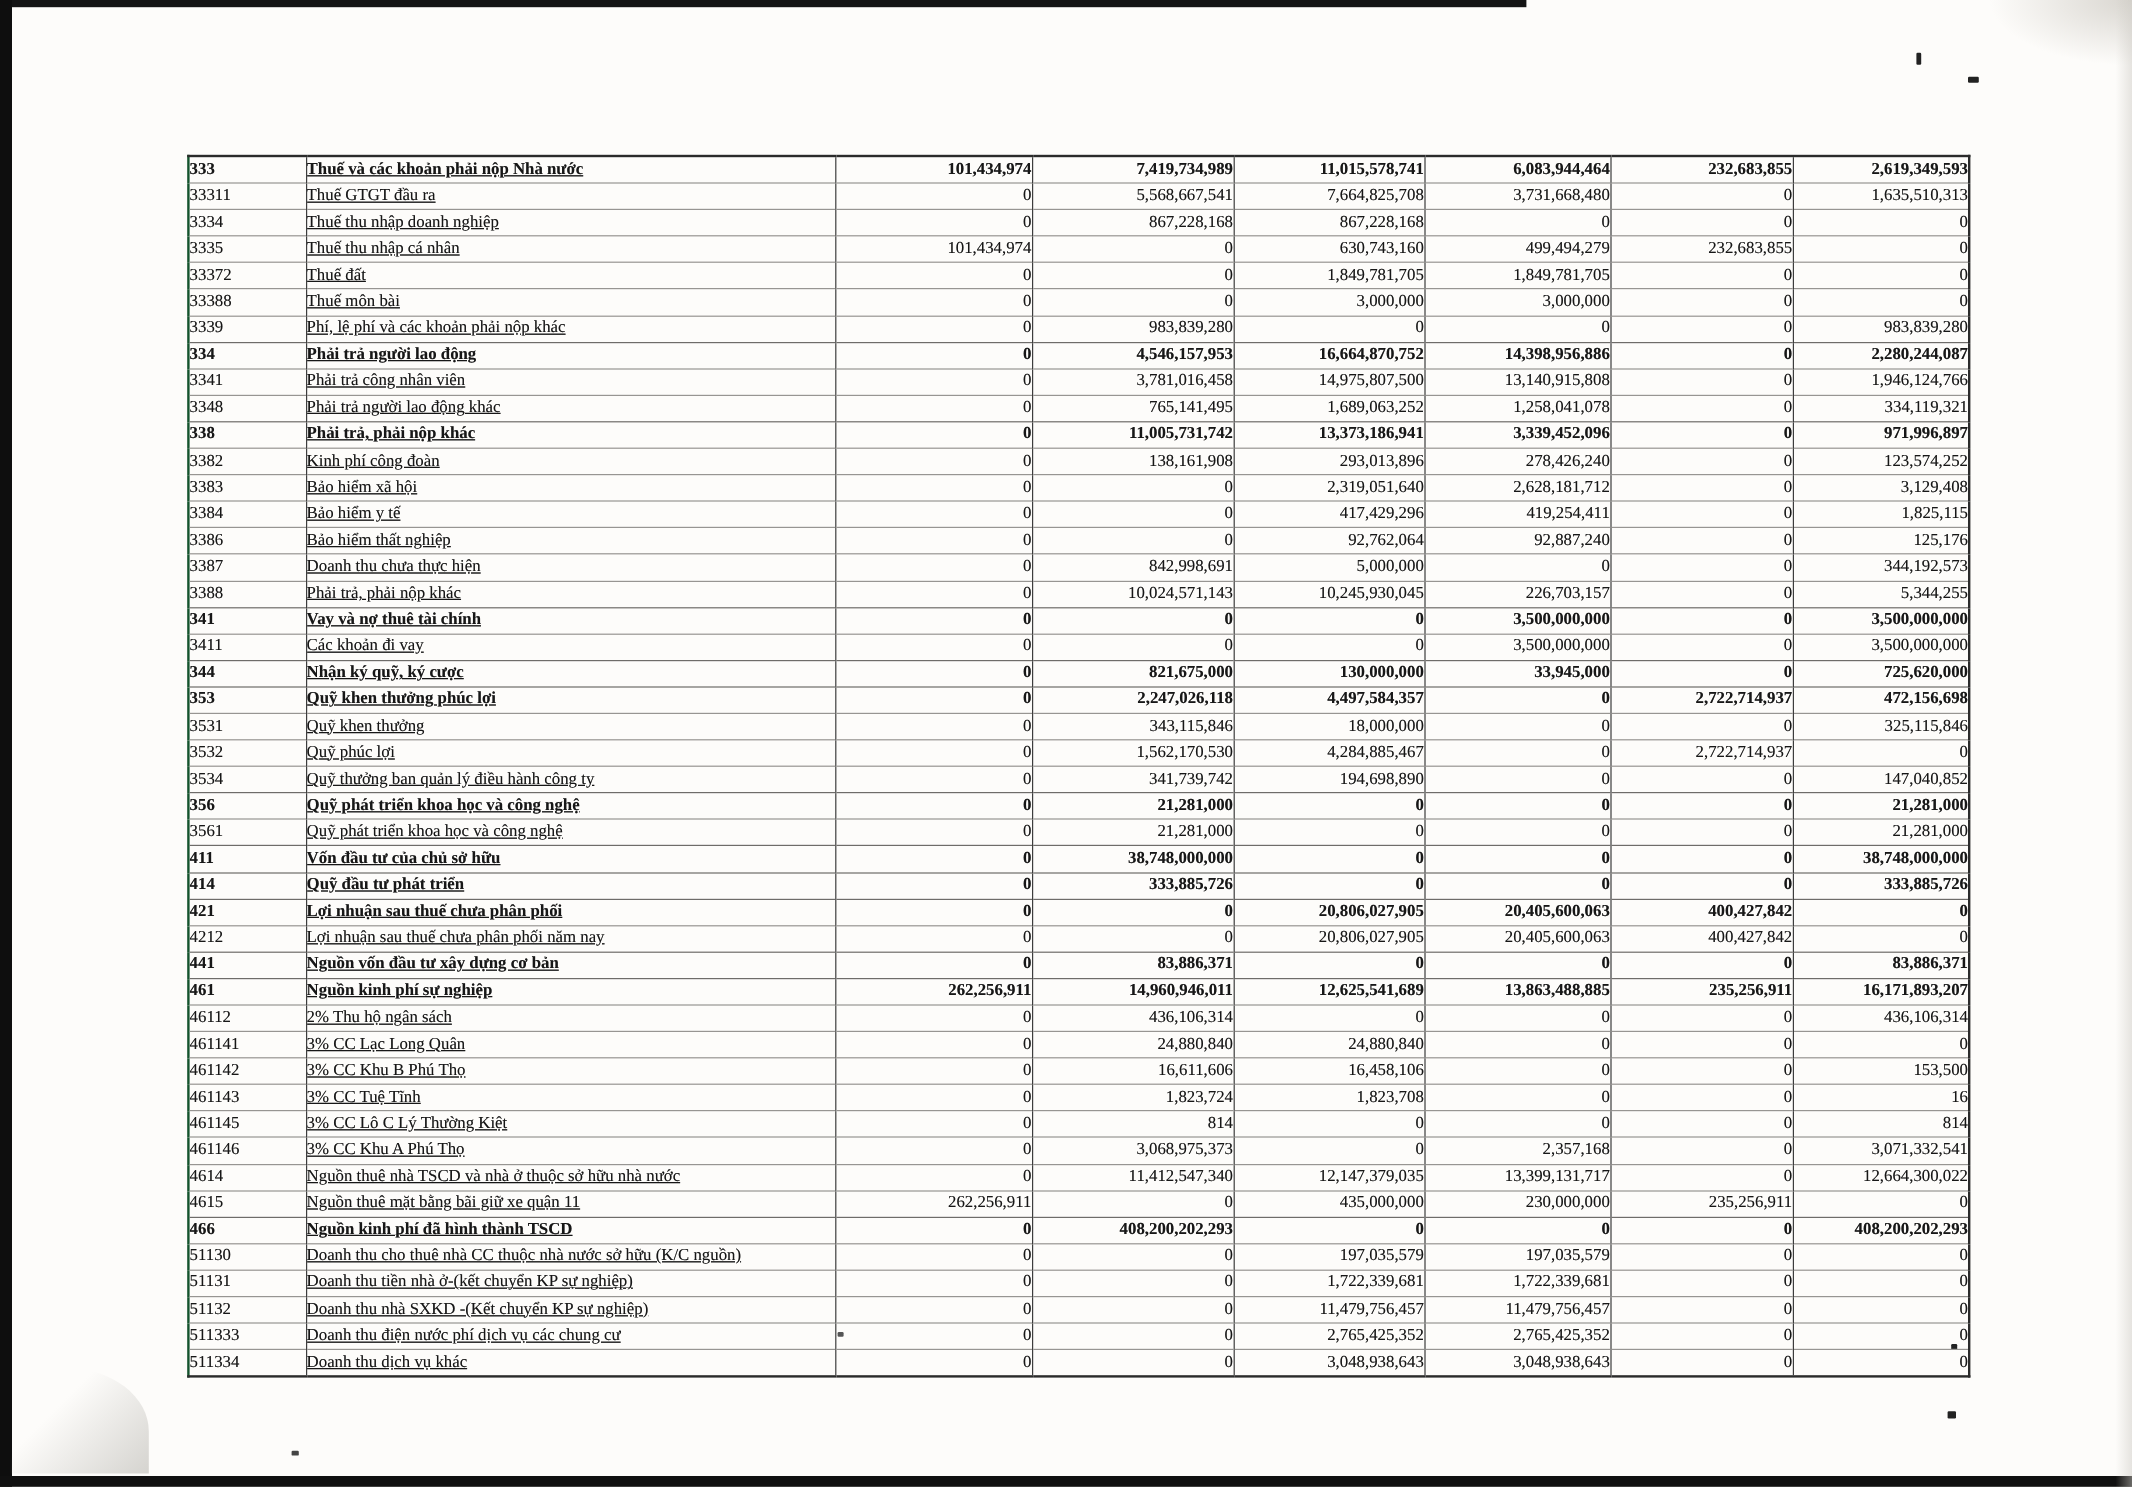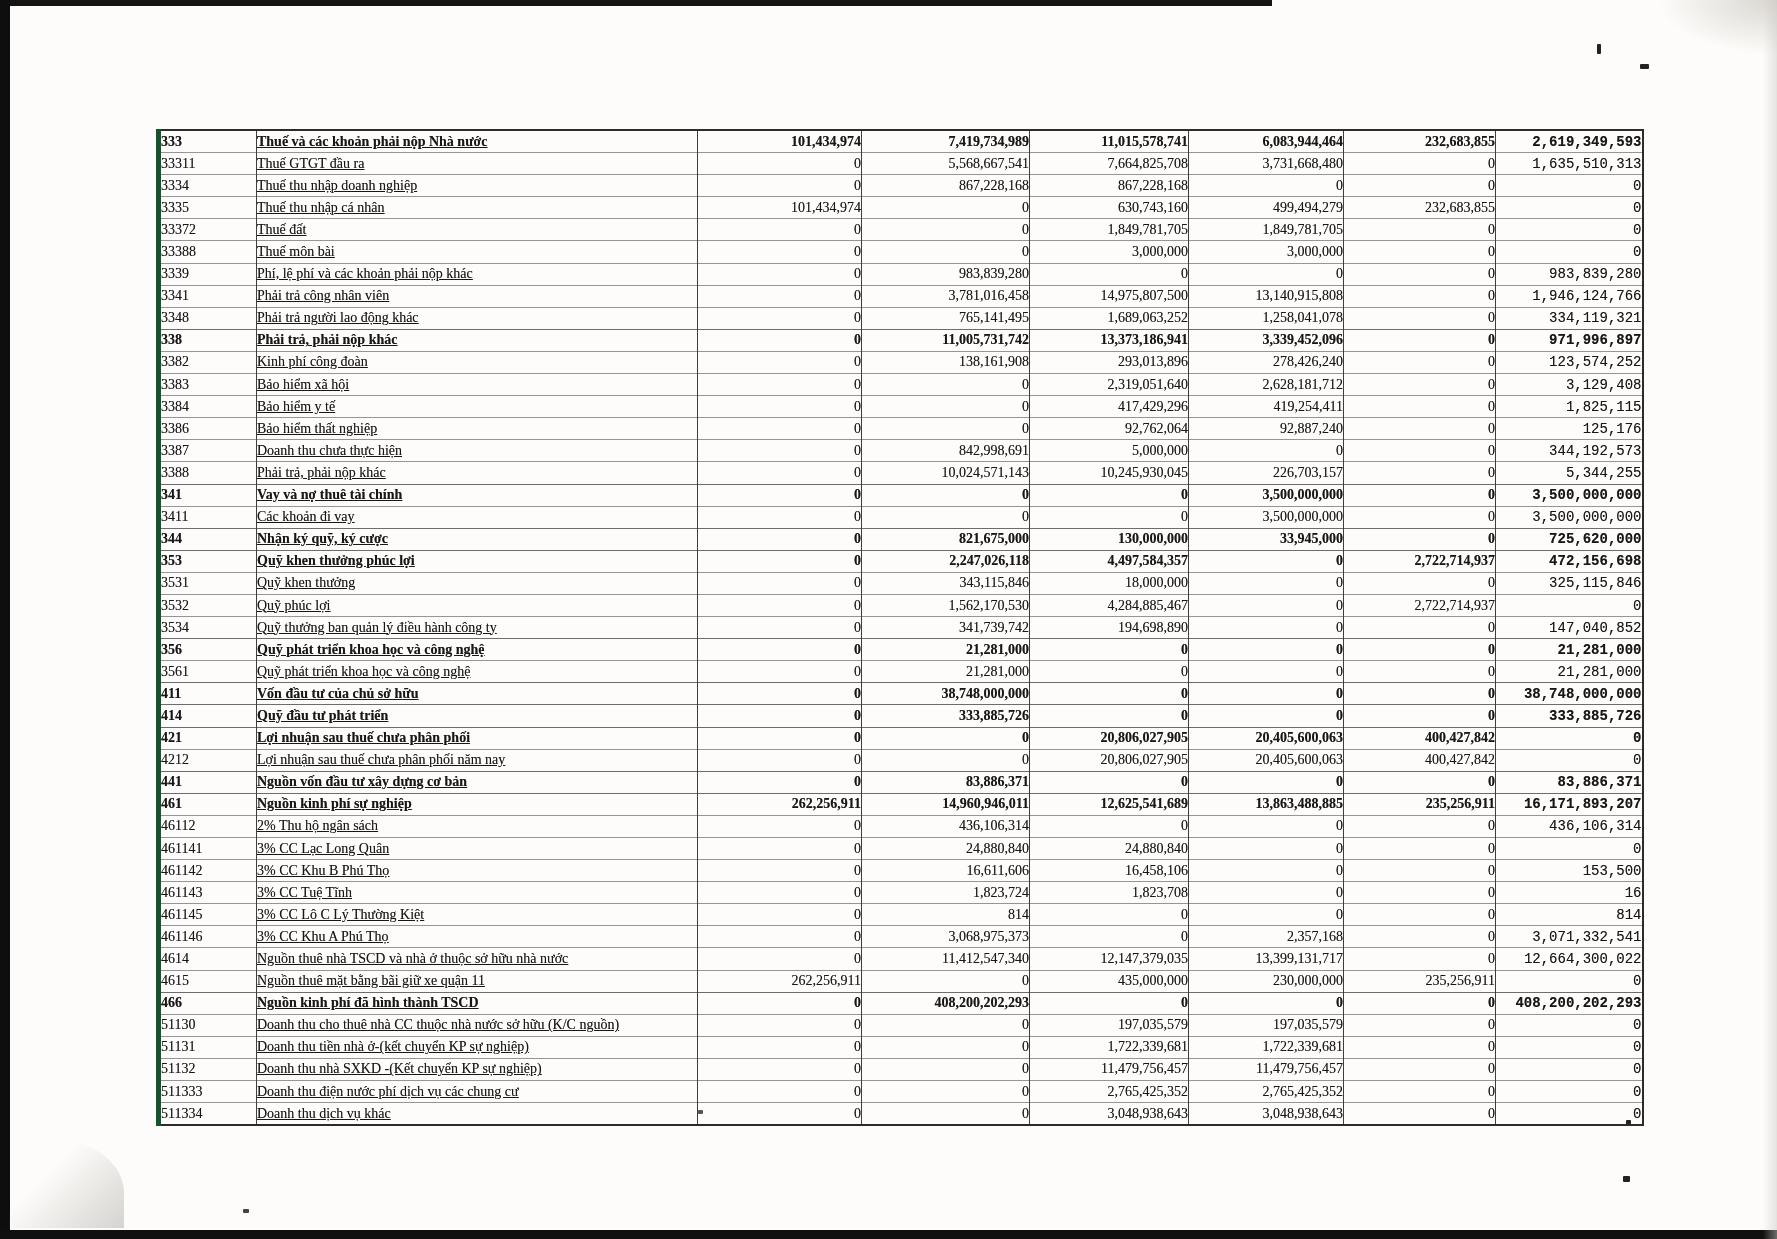--- a/index.html
+++ b/index.html
@@ -30,24 +30,24 @@
     color:#171717;
     text-shadow:0 0 .4px rgba(20,20,20,.45);
   }
   table.ledger td{
     height:21.1px;overflow:hidden;white-space:nowrap;
     border-left:1px solid #3d3d3d;
     border-top:1px solid #979592;
     font-size:14px;line-height:1;vertical-align:middle;
     padding:0;
   }
-  table.ledger tr td:last-child{border-right:2px solid #2b2b2b;font-family:Liberation Mono, monospace;}
+  table.ledger tr td:last-child{border-right:2px solid #2b2b2b;}
   table.ledger tr:first-child td{border-top:2px solid #2b2b2b;}
   table.ledger tr:last-child td{border-bottom:2px solid #2b2b2b;}
-  table.ledger tr td:first-child{border-left:5px solid #14532d;margin-top:46px;}
+  table.ledger tr td:first-child{border-left:2px solid #14532d;margin-top:46px;}
   td.code{padding-left:5px;}
   td.name{padding-left:6px;text-decoration:underline;}
   td.num{text-align:right;padding-right:5px;font-size:13.8px;}
   tr.bold td{font-weight:bold;border-top-color:#6e6c69;}
 </style>
 </head>
 <body>
 
 <div class="page">
 
@@ -140,20 +140,30 @@
         <tr>
       <td class="code">3339</td>
       <td class="name">Phí, lệ phí và các khoản phải nộp khác</td>
       <td class="num">0</td>
       <td class="num">983,839,280</td>
       <td class="num">0</td>
       <td class="num">0</td>
       <td class="num">0</td>
       <td class="num">983,839,280</td>
     </tr>
+        <tr class="bold">
+      <td class="code">334</td>
+      <td class="name">Phải trả người lao động</td>
+      <td class="num">0</td>
+      <td class="num">4,546,157,953</td>
+      <td class="num">16,664,870,752</td>
+      <td class="num">14,398,956,886</td>
+      <td class="num">0</td>
+      <td class="num">2,280,244,087</td>
+    </tr>
         <tr>
       <td class="code">3341</td>
       <td class="name">Phải trả công nhân viên</td>
       <td class="num">0</td>
       <td class="num">3,781,016,458</td>
       <td class="num">14,975,807,500</td>
       <td class="num">13,140,915,808</td>
       <td class="num">0</td>
       <td class="num">1,946,124,766</td>
     </tr>

